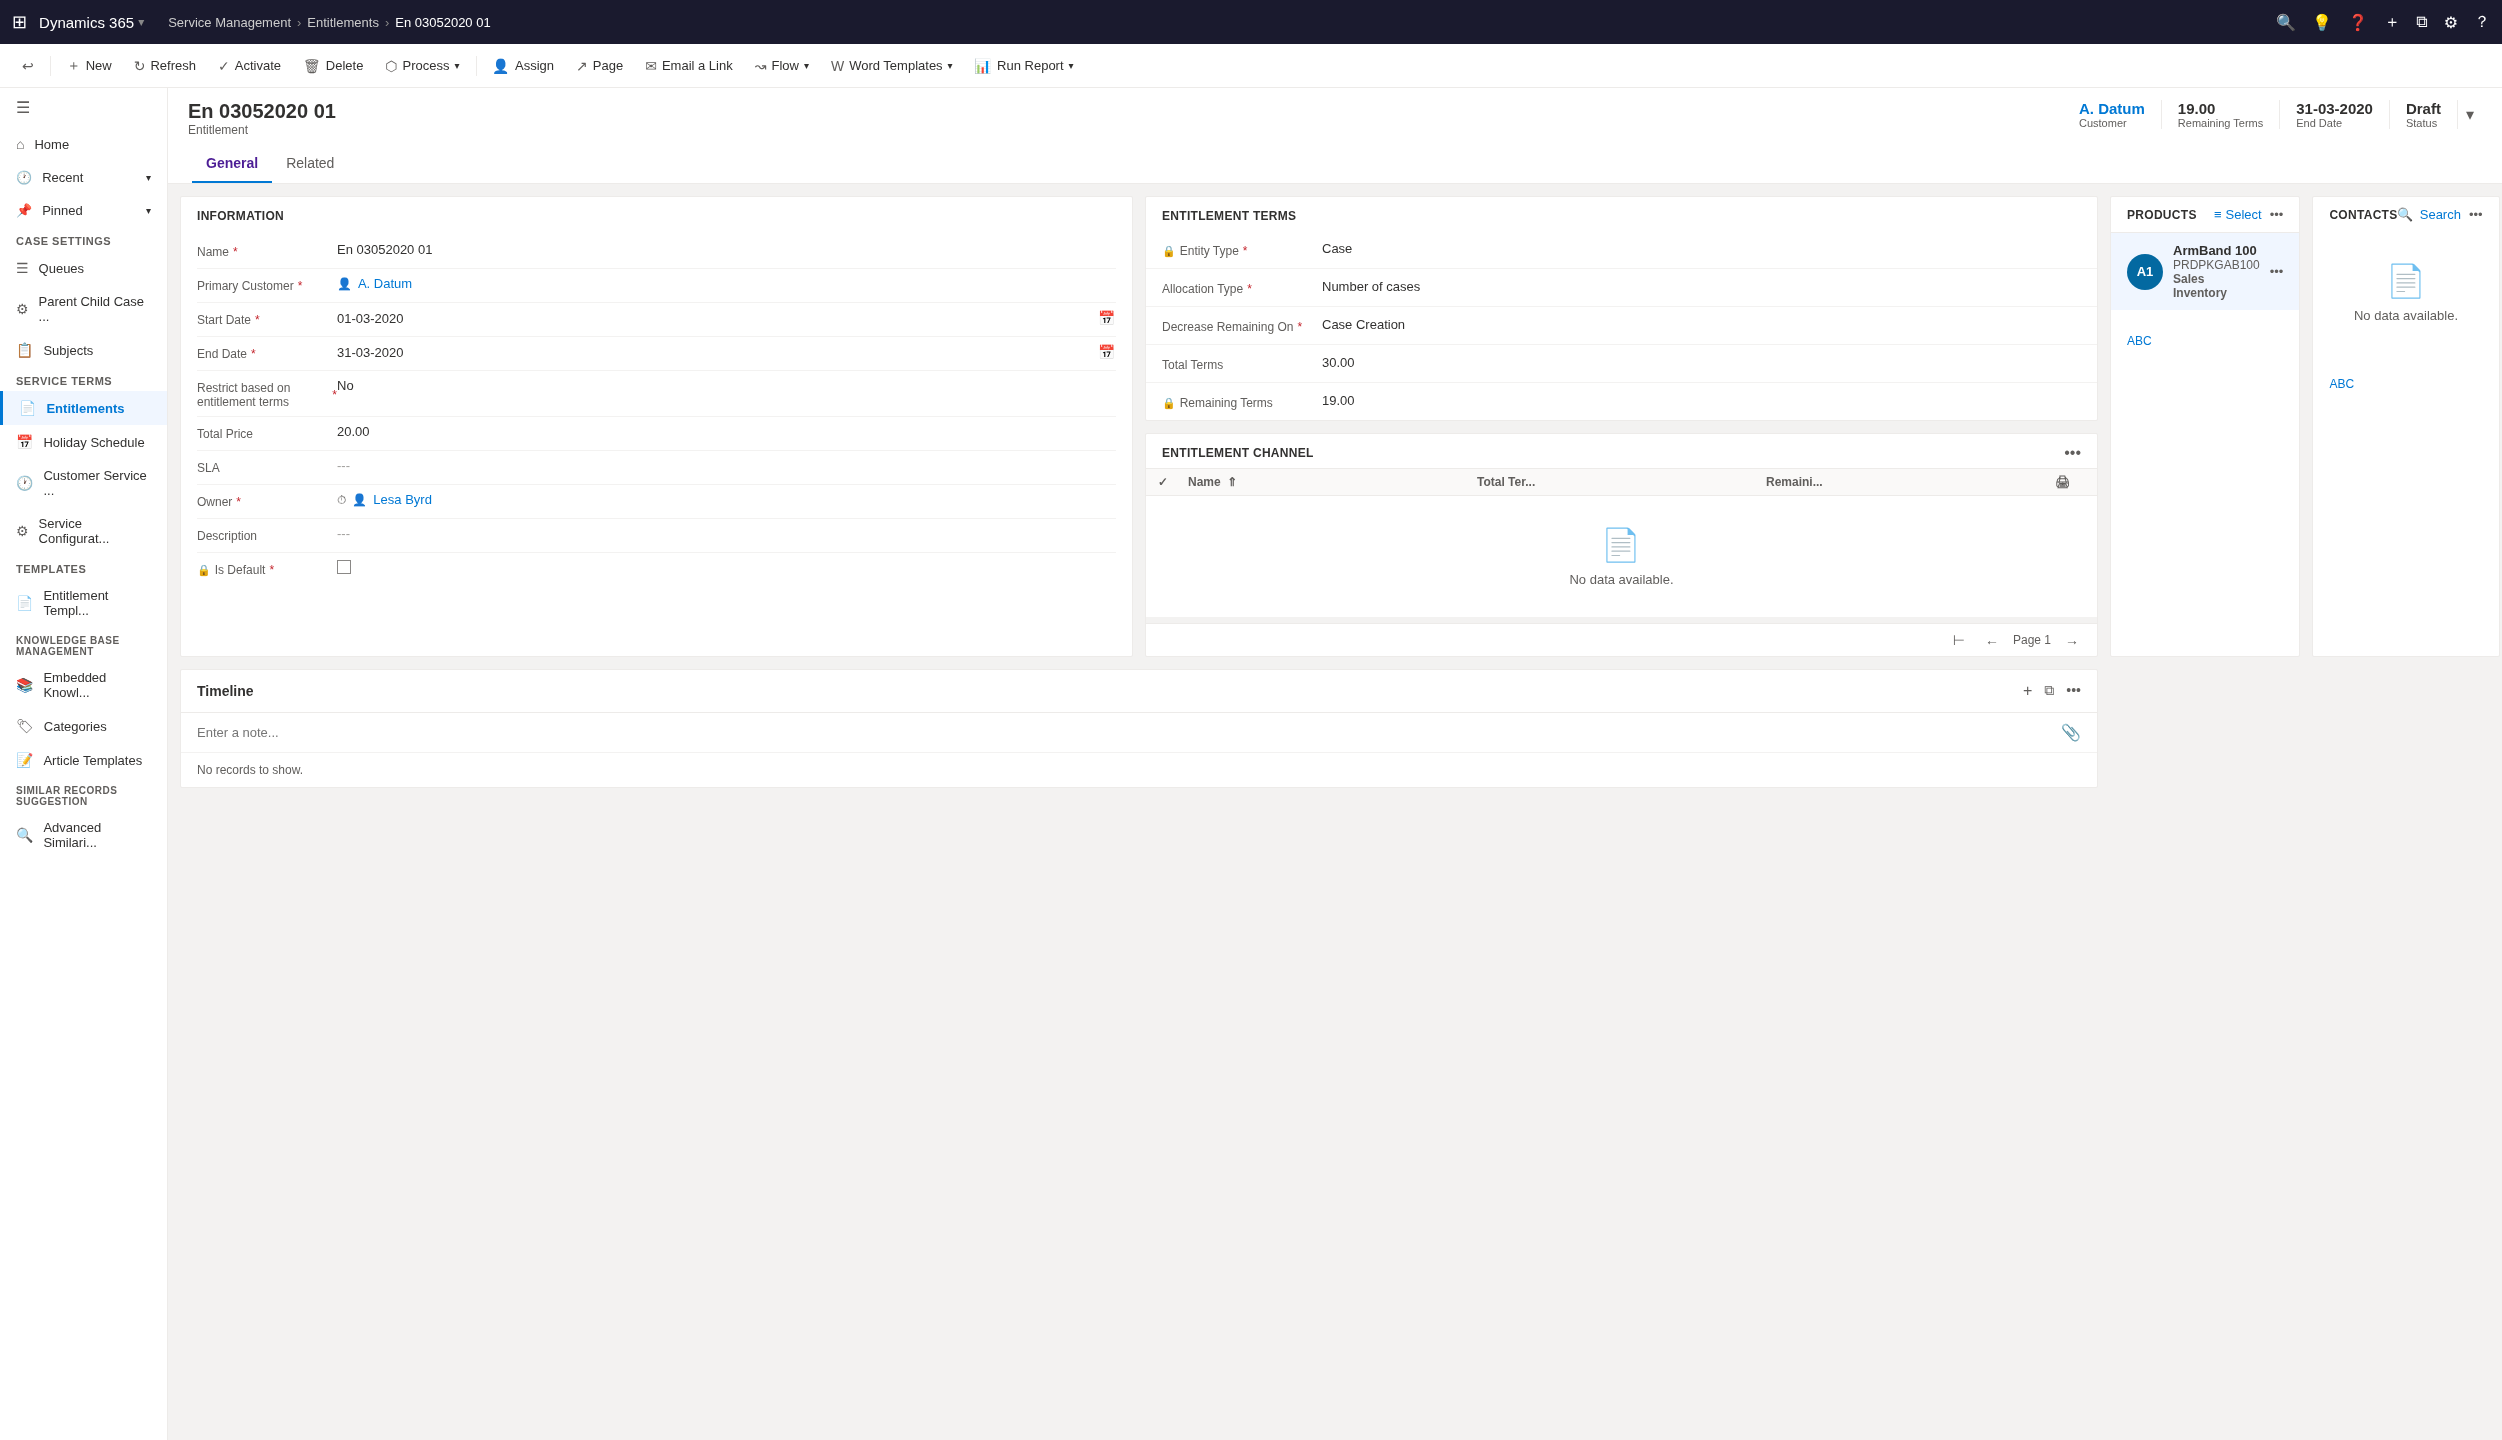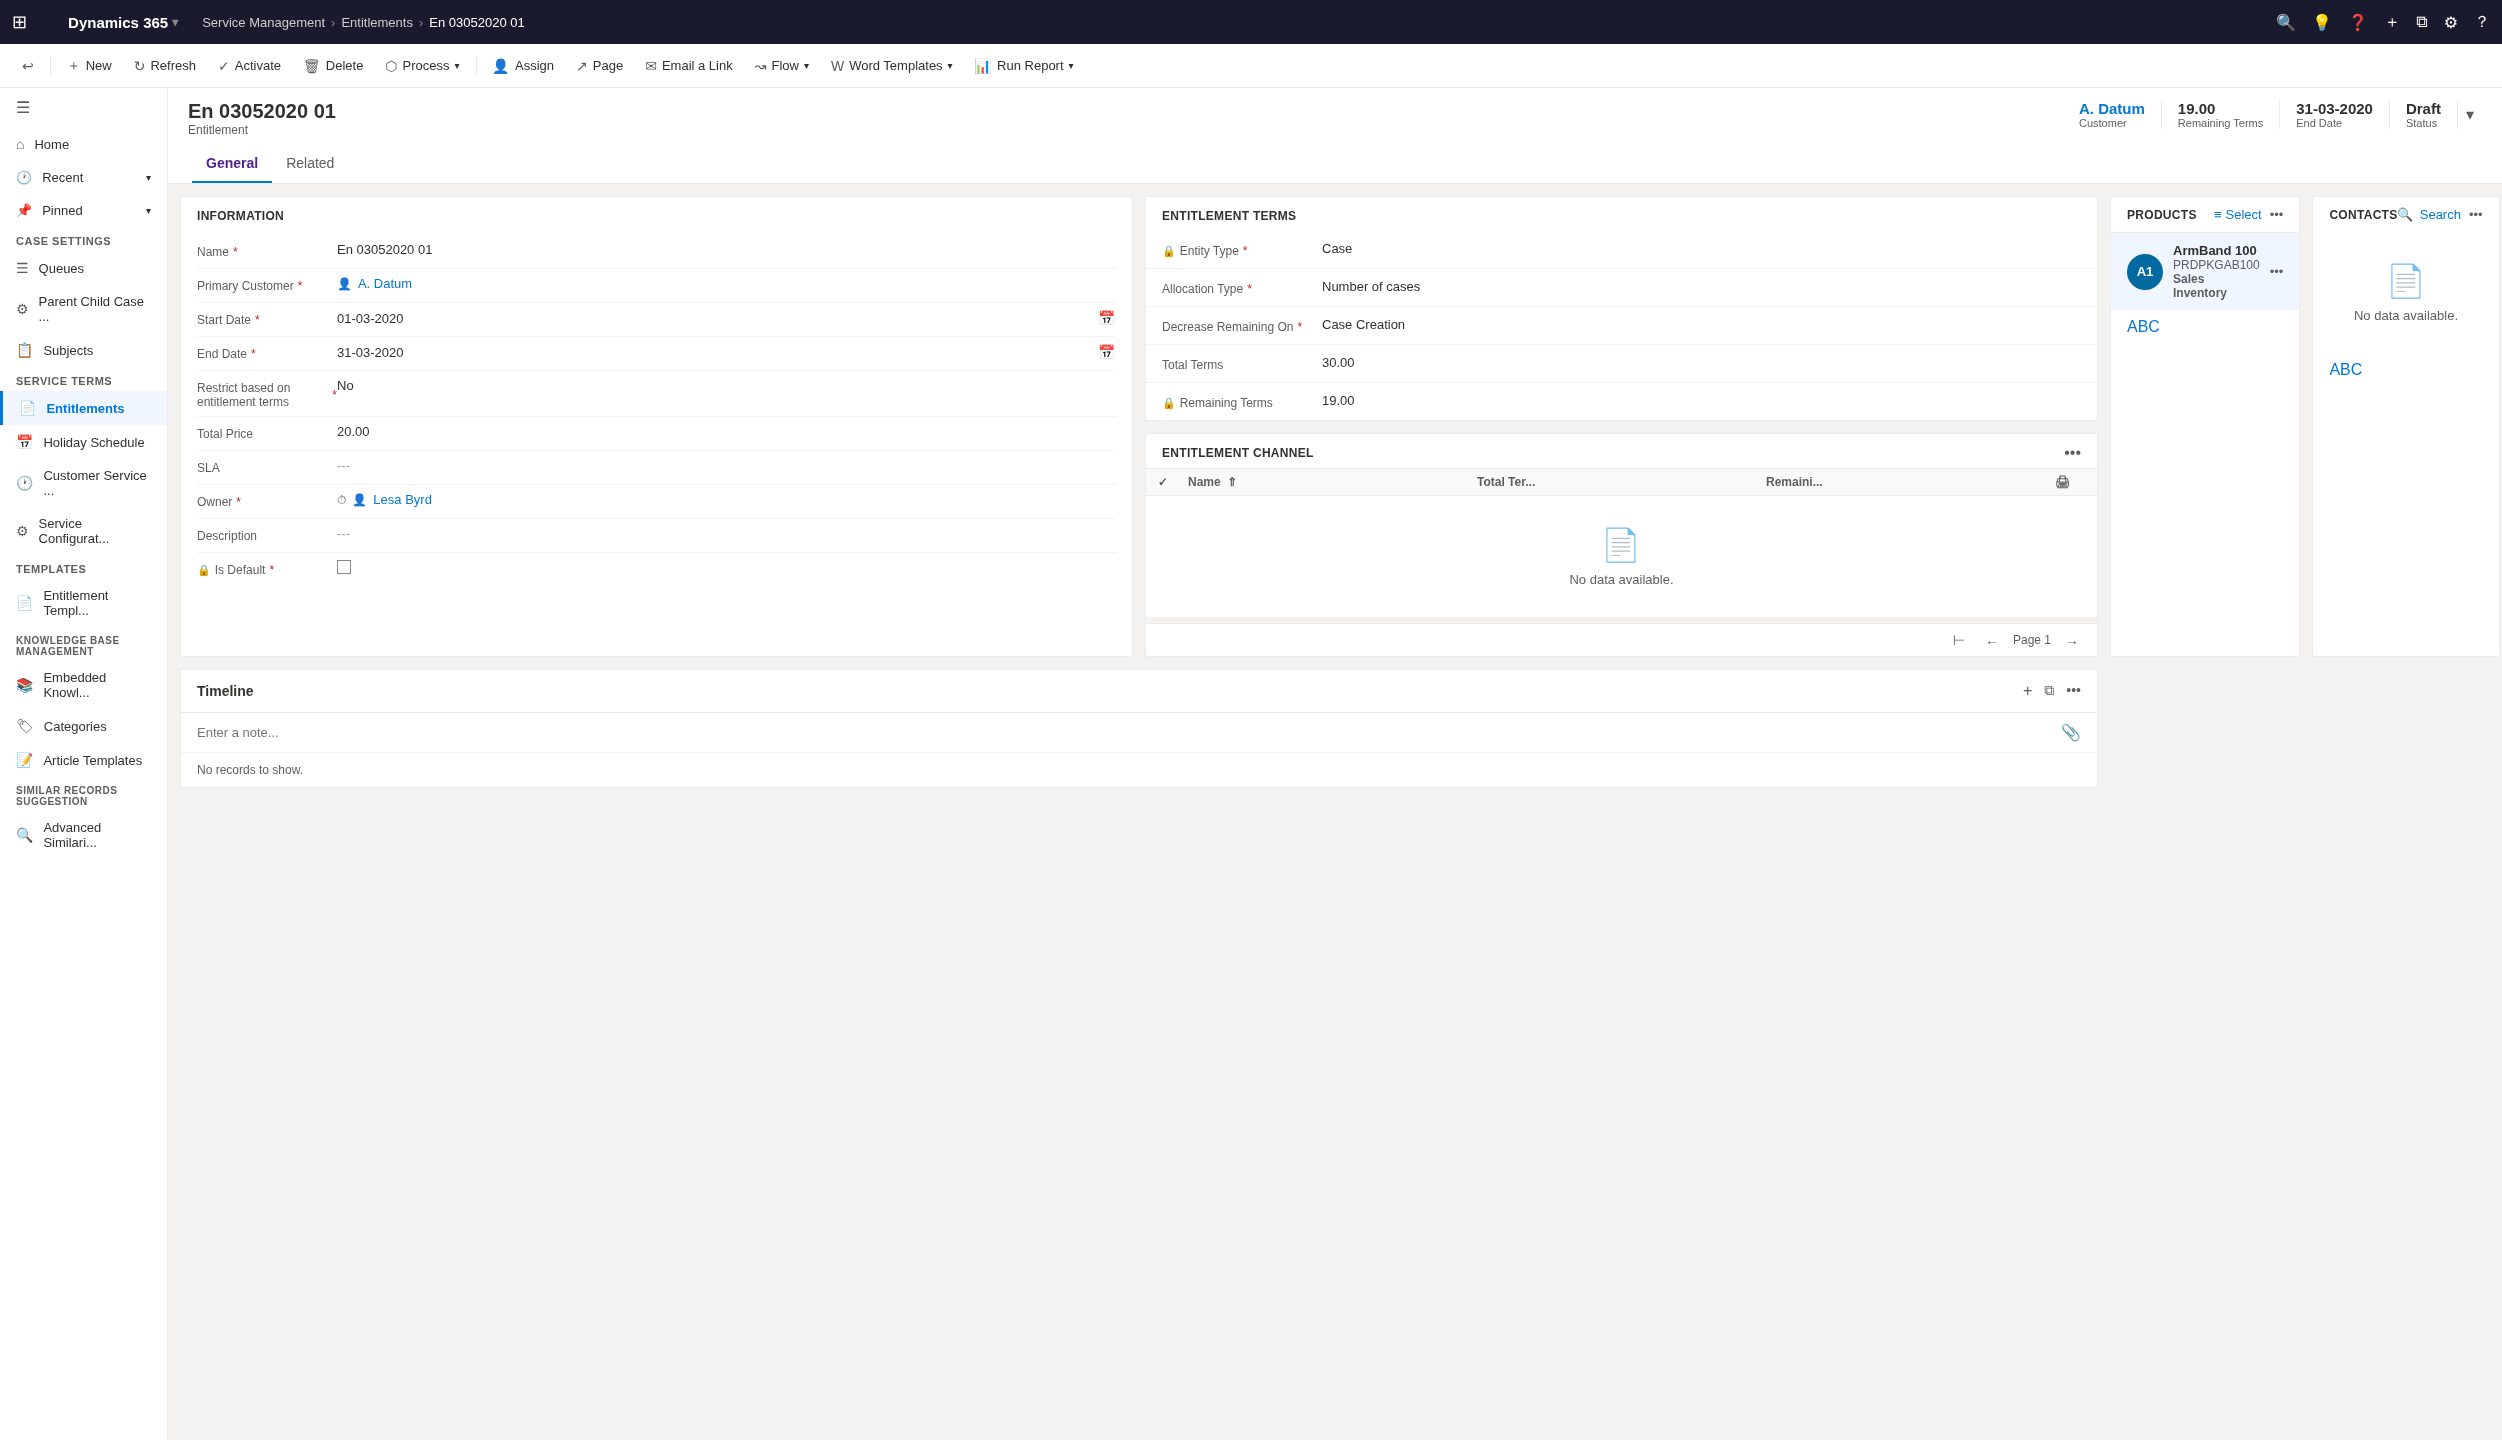--- a/index.html
+++ b/index.html
@@ -10,21 +10,21 @@
       background: #1a1a2e;
       height: 44px;
       display: flex;
       align-items: center;
       padding: 0 12px;
       color: white;
       gap: 8px;
       flex-shrink: 0;
     }
     .top-nav .waffle { font-size: 18px; cursor: pointer; margin-right: 4px; }
-    .top-nav .app-name { font-size: 15px; font-weight: 700; color: white; display: flex; align-items: center; gap: 4px; margin-left: 29px; }
+    .top-nav .app-name { font-size: 15px; font-weight: 400; color: white; display: flex; align-items: center; gap: 4px; }
     .top-nav .breadcrumb { font-size: 13px; color: #ccc; display: flex; align-items: center; gap: 6px; margin-left: 16px; }
     .top-nav .breadcrumb span { color: #ccc; }
     .top-nav .breadcrumb .sep { color: #888; }
     .top-nav .breadcrumb .current { color: white; }
     .top-nav-right { margin-left: auto; display: flex; align-items: center; gap: 16px; color: white; font-size: 16px; }
 
     
     .command-bar {
       background: white;
       border-bottom: 1px solid #edebe9;
@@ -226,21 +226,21 @@
       border-radius: 50%;
       display: flex; align-items: center; justify-content: center;
       color: white; font-weight: 700; font-size: 13px;
       flex-shrink: 0;
     }
     .product-info { flex: 1; }
     .product-name { font-size: 13px; font-weight: 600; color: #323130; }
     .product-code { font-size: 12px; color: #605e5c; }
     .product-type { font-size: 12px; color: #605e5c; font-weight: bold; }
     .product-more { color: #605e5c; cursor: pointer; }
-    .abc-link { color: #0078d4; font-size: 16px; padding: 8px 16px; cursor: pointer; display: block; }
+    .abc-link { color: #0078d4; font-size: 12px; padding: 24px 16px; cursor: pointer; display: block; }
 
     
     .contacts-header { display: flex; align-items: center; padding: 10px 16px; }
     .contacts-title { font-size: 12px; font-weight: 700; text-transform: uppercase; letter-spacing: 0.3px; }
     .contacts-search { margin-left: auto; display: flex; align-items: center; gap: 6px; color: #0078d4; font-size: 13px; cursor: pointer; }
     .timeline-header { display: flex; align-items: center; padding: 12px 16px; }
     .timeline-title { font-size: 14px; font-weight: 600; }
     .timeline-actions { margin-left: auto; display: flex; gap: 12px; color: #605e5c; }
     .timeline-input { padding: 10px 16px; border-top: 1px solid #edebe9; display: flex; align-items: center; gap: 8px; }
     .timeline-input input {

